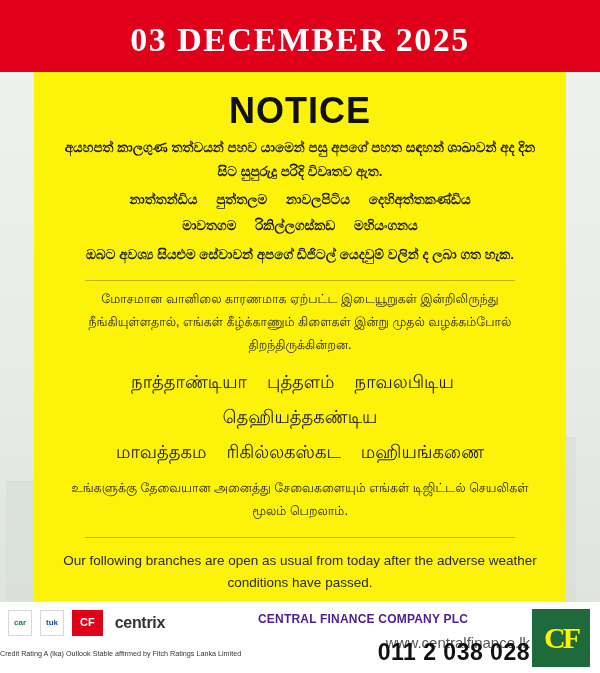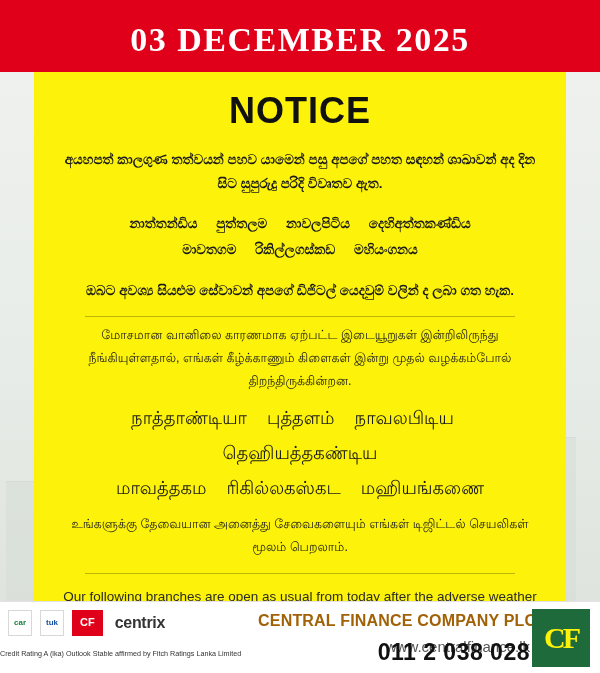--- a/index.html
+++ b/index.html
@@ -75,21 +75,21 @@
   }
 
   .block { text-align: center; padding: 0 26px; }
 
   .si-line {
     font-size: 13.5px;
     color: #1b1b1b;
     line-height: 1.75;
     font-weight: bold;
   }
-  .si-para { margin-top: 16px; }
+  .si-para { margin-top: 4px; }
 
   .branch-row-si {
     font-size: 13.5px;
     font-weight: bold;
     color: #1b1b1b;
     line-height: 1.9;
   }
 
   .divider {
     width: 430px; height: 1px;
@@ -162,21 +162,21 @@
     width: 268px;
     font-size: 7.2px; color: #333; line-height: 1.5;
   }
   .fitch-text .l2 { color: #333; }
 
   .company-block {
     position: absolute; left: 258px; top: 10px;
     text-align: left;
   }
   .company-name {
-    font-size: 16px; font-weight: bold; color: #a16207; letter-spacing: 0.2px;
+    font-size: 12px; font-weight: bold; color: #4c1d95; letter-spacing: 0.2px;
   }
   .company-web {
     font-size: 15px; color: #555; margin-top: 8px; text-align: right;
     width: 272px;
   }
   .hotline {
     position: absolute; left: 258px; bottom: 8px;
     width: 272px;
     text-align: right;
     font-size: 23px; font-weight: bold; color: #111; letter-spacing: 0.5px;

